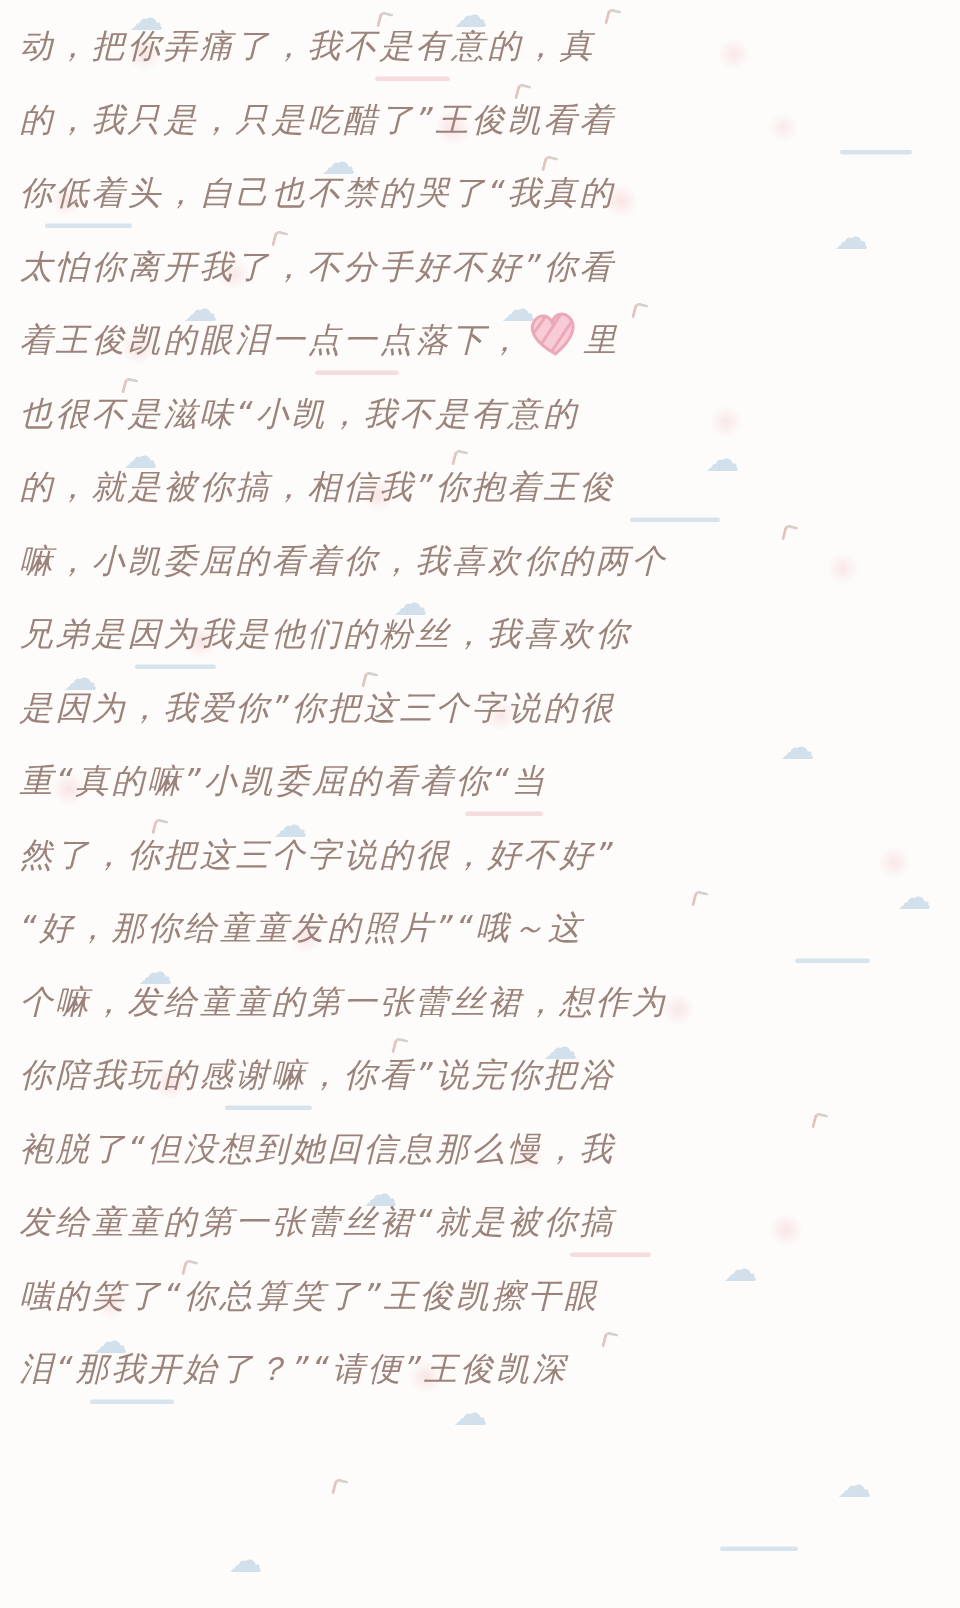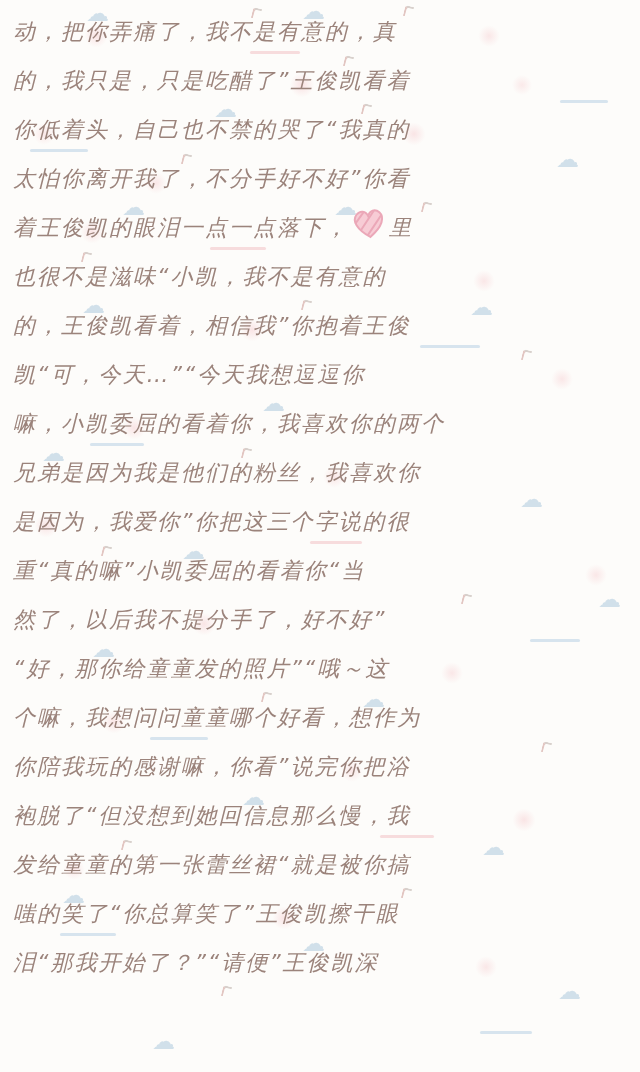--- a/index.html
+++ b/index.html
@@ -166,28 +166,27 @@
         <path d="M18 30 C5 21 1.5 12 6.5 6.5 C10.5 2.2 16.2 3.6 18 9 C19.8 3.6 25.5 2.2 29.5 6.5 C34.5 12 31 21 18 30 Z" fill="#f7ccd5" stroke="#eba8b8" stroke-width="2"></path>
         <g clip-path="url(#hclip)" stroke="#eba8b8" stroke-width="2">
           <line x1="2" y1="18" x2="18" y2="0"></line>
           <line x1="8" y1="24" x2="26" y2="2"></line>
           <line x1="14" y1="30" x2="34" y2="6"></line>
           <line x1="22" y1="32" x2="38" y2="14"></line>
         </g>
       </svg></span><span>里</span>
     </div>
     <div class="line">也很不是滋味“小凯，我不是有意的</div>
-    <div class="line">的，王俊凯看着，相信我”你抱着王俊</div>
-    <div class="line">凯“可，今天…”“今天我想逗逗你</div>
+    <div class="line">的，就是被你搞，相信我”你抱着王俊</div>
     <div class="line">嘛，小凯委屈的看着你，我喜欢你的两个</div>
     <div class="line">兄弟是因为我是他们的粉丝，我喜欢你</div>
     <div class="line">是因为，我爱你”你把这三个字说的很</div>
     <div class="line">重“真的嘛”小凯委屈的看着你“当</div>
-    <div class="line">然了，以后我不提分手了，好不好”</div>
+    <div class="line">然了，你把这三个字说的很，好不好”</div>
     <div class="line">“好，那你给童童发的照片”“哦～这</div>
-    <div class="line">个嘛，我想问问童童哪个好看，想作为</div>
+    <div class="line">个嘛，发给童童的第一张蕾丝裙，想作为</div>
     <div class="line">你陪我玩的感谢嘛，你看”说完你把浴</div>
     <div class="line">袍脱了“但没想到她回信息那么慢，我</div>
     <div class="line">发给童童的第一张蕾丝裙“就是被你搞</div>
     <div class="line">嗤的笑了“你总算笑了”王俊凯擦干眼</div>
     <div class="line">泪“那我开始了？”“请便”王俊凯深</div>
   </div>
 </div>
 
 </body></html>

